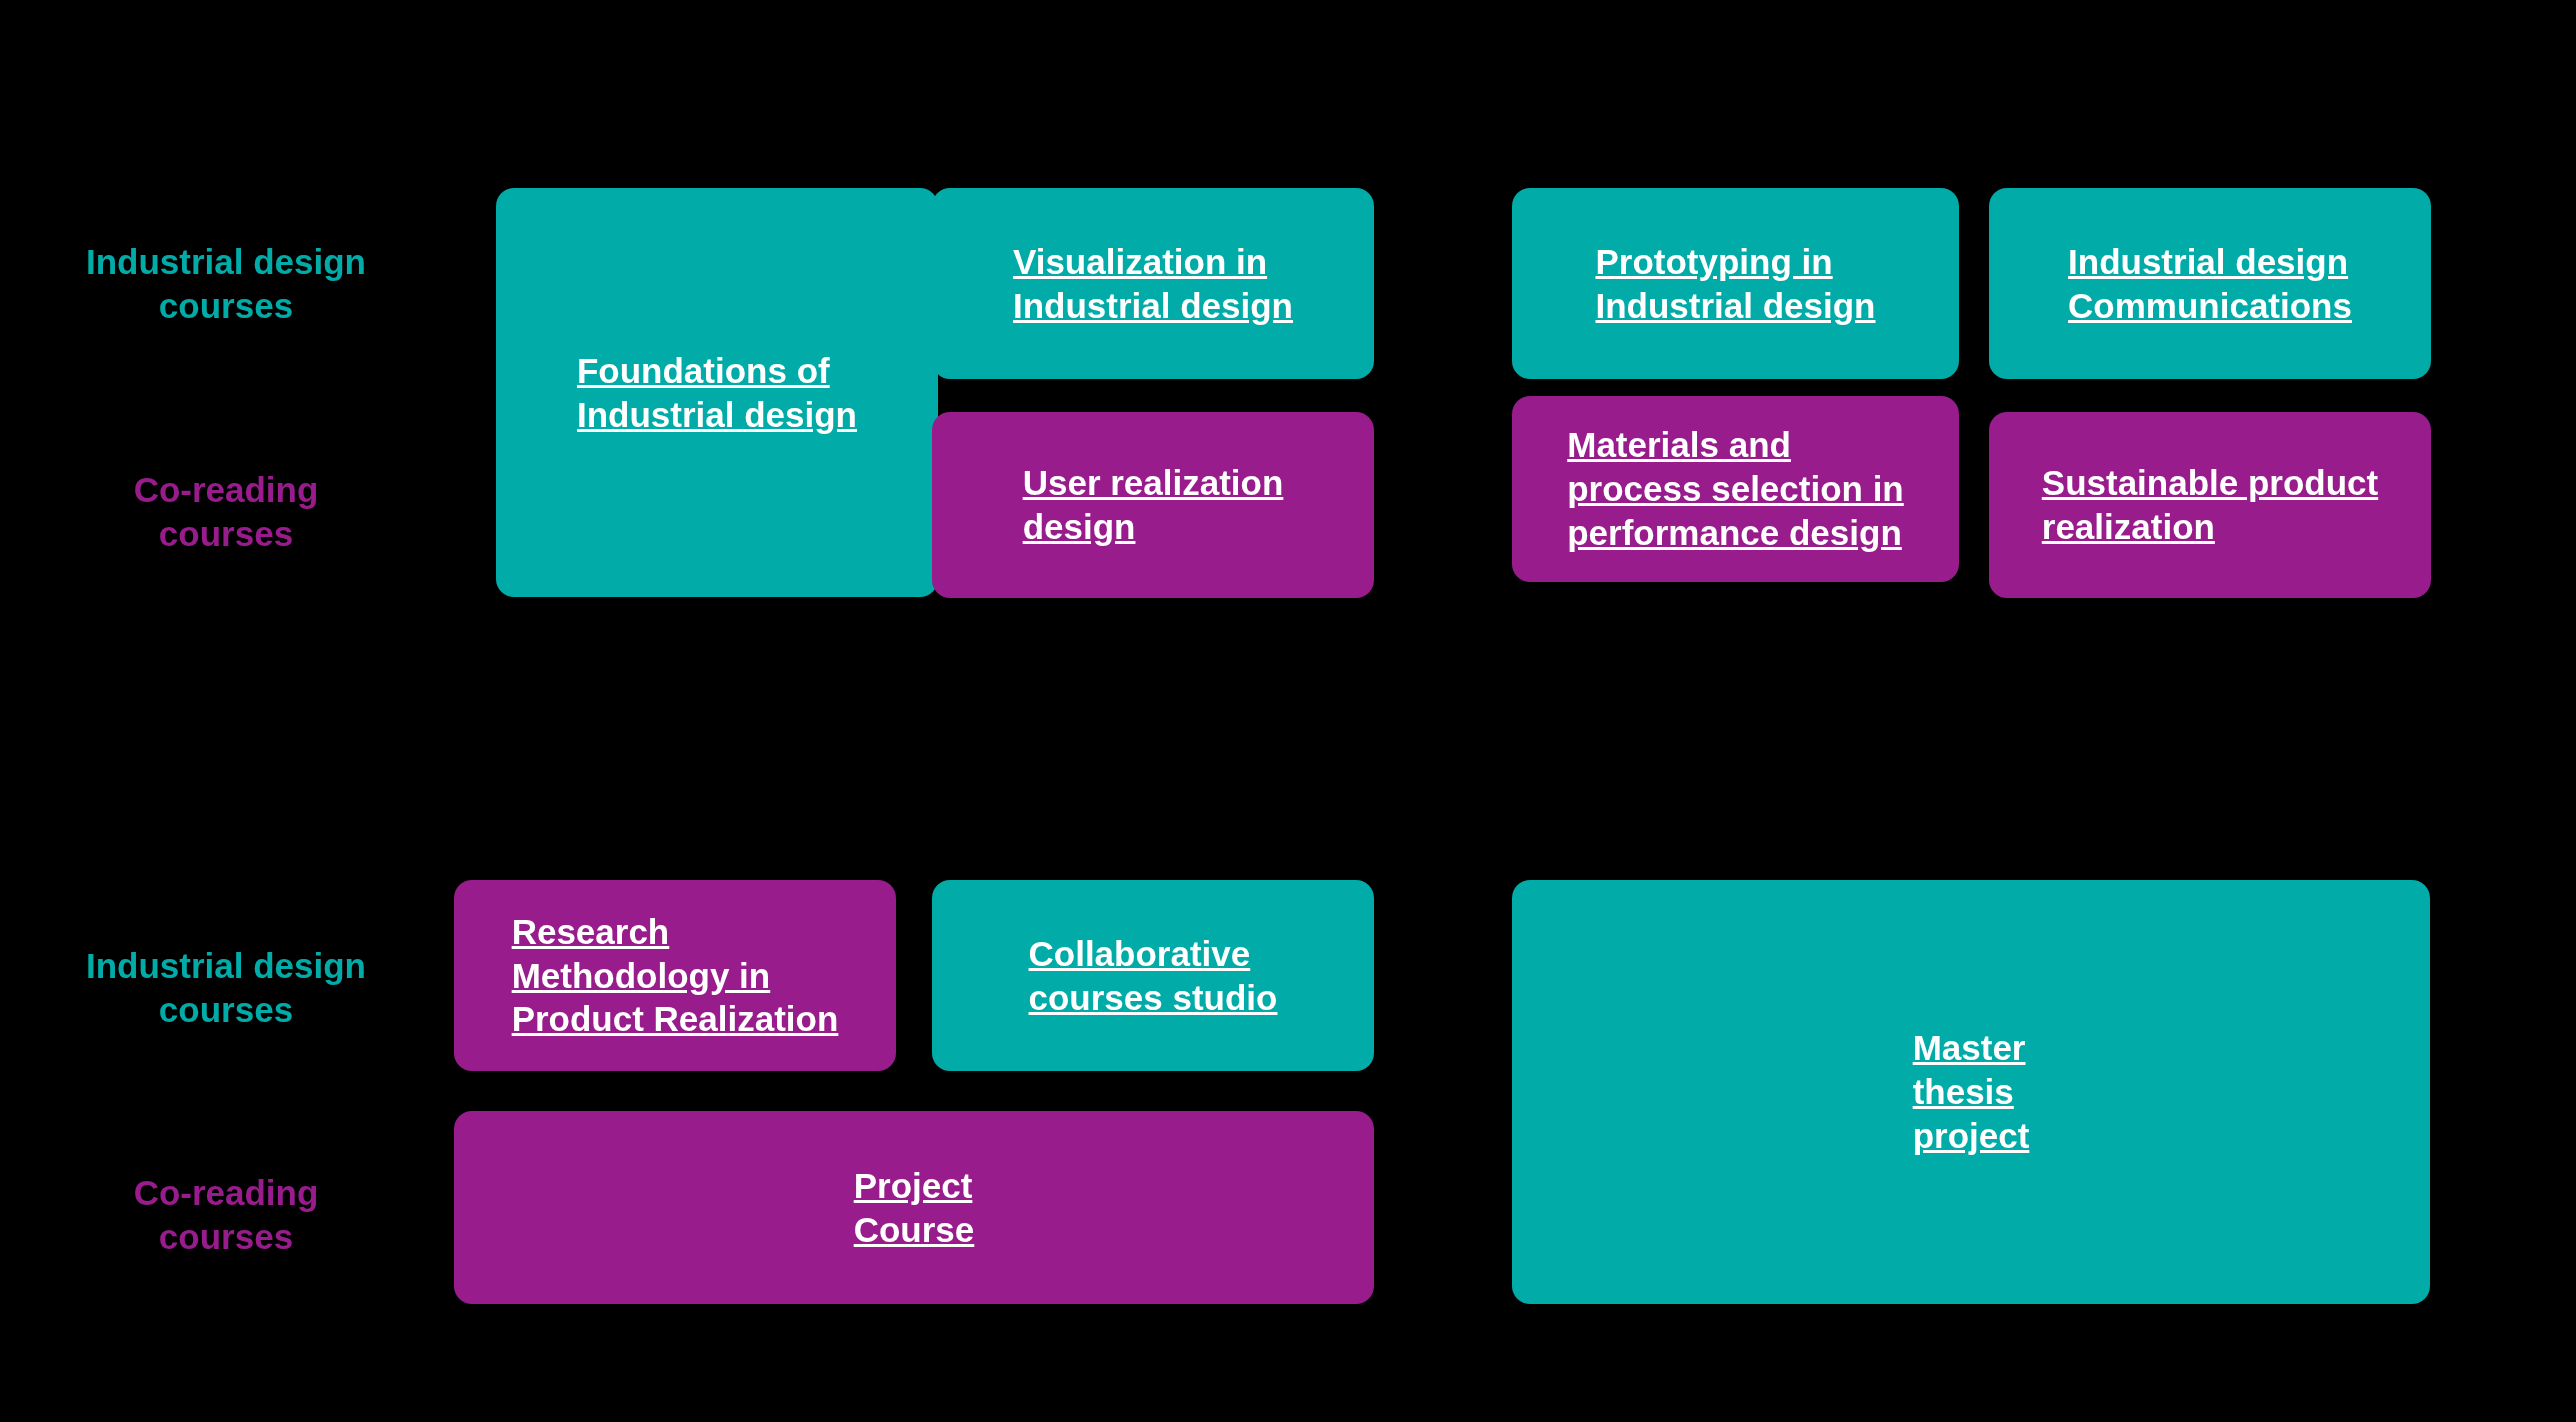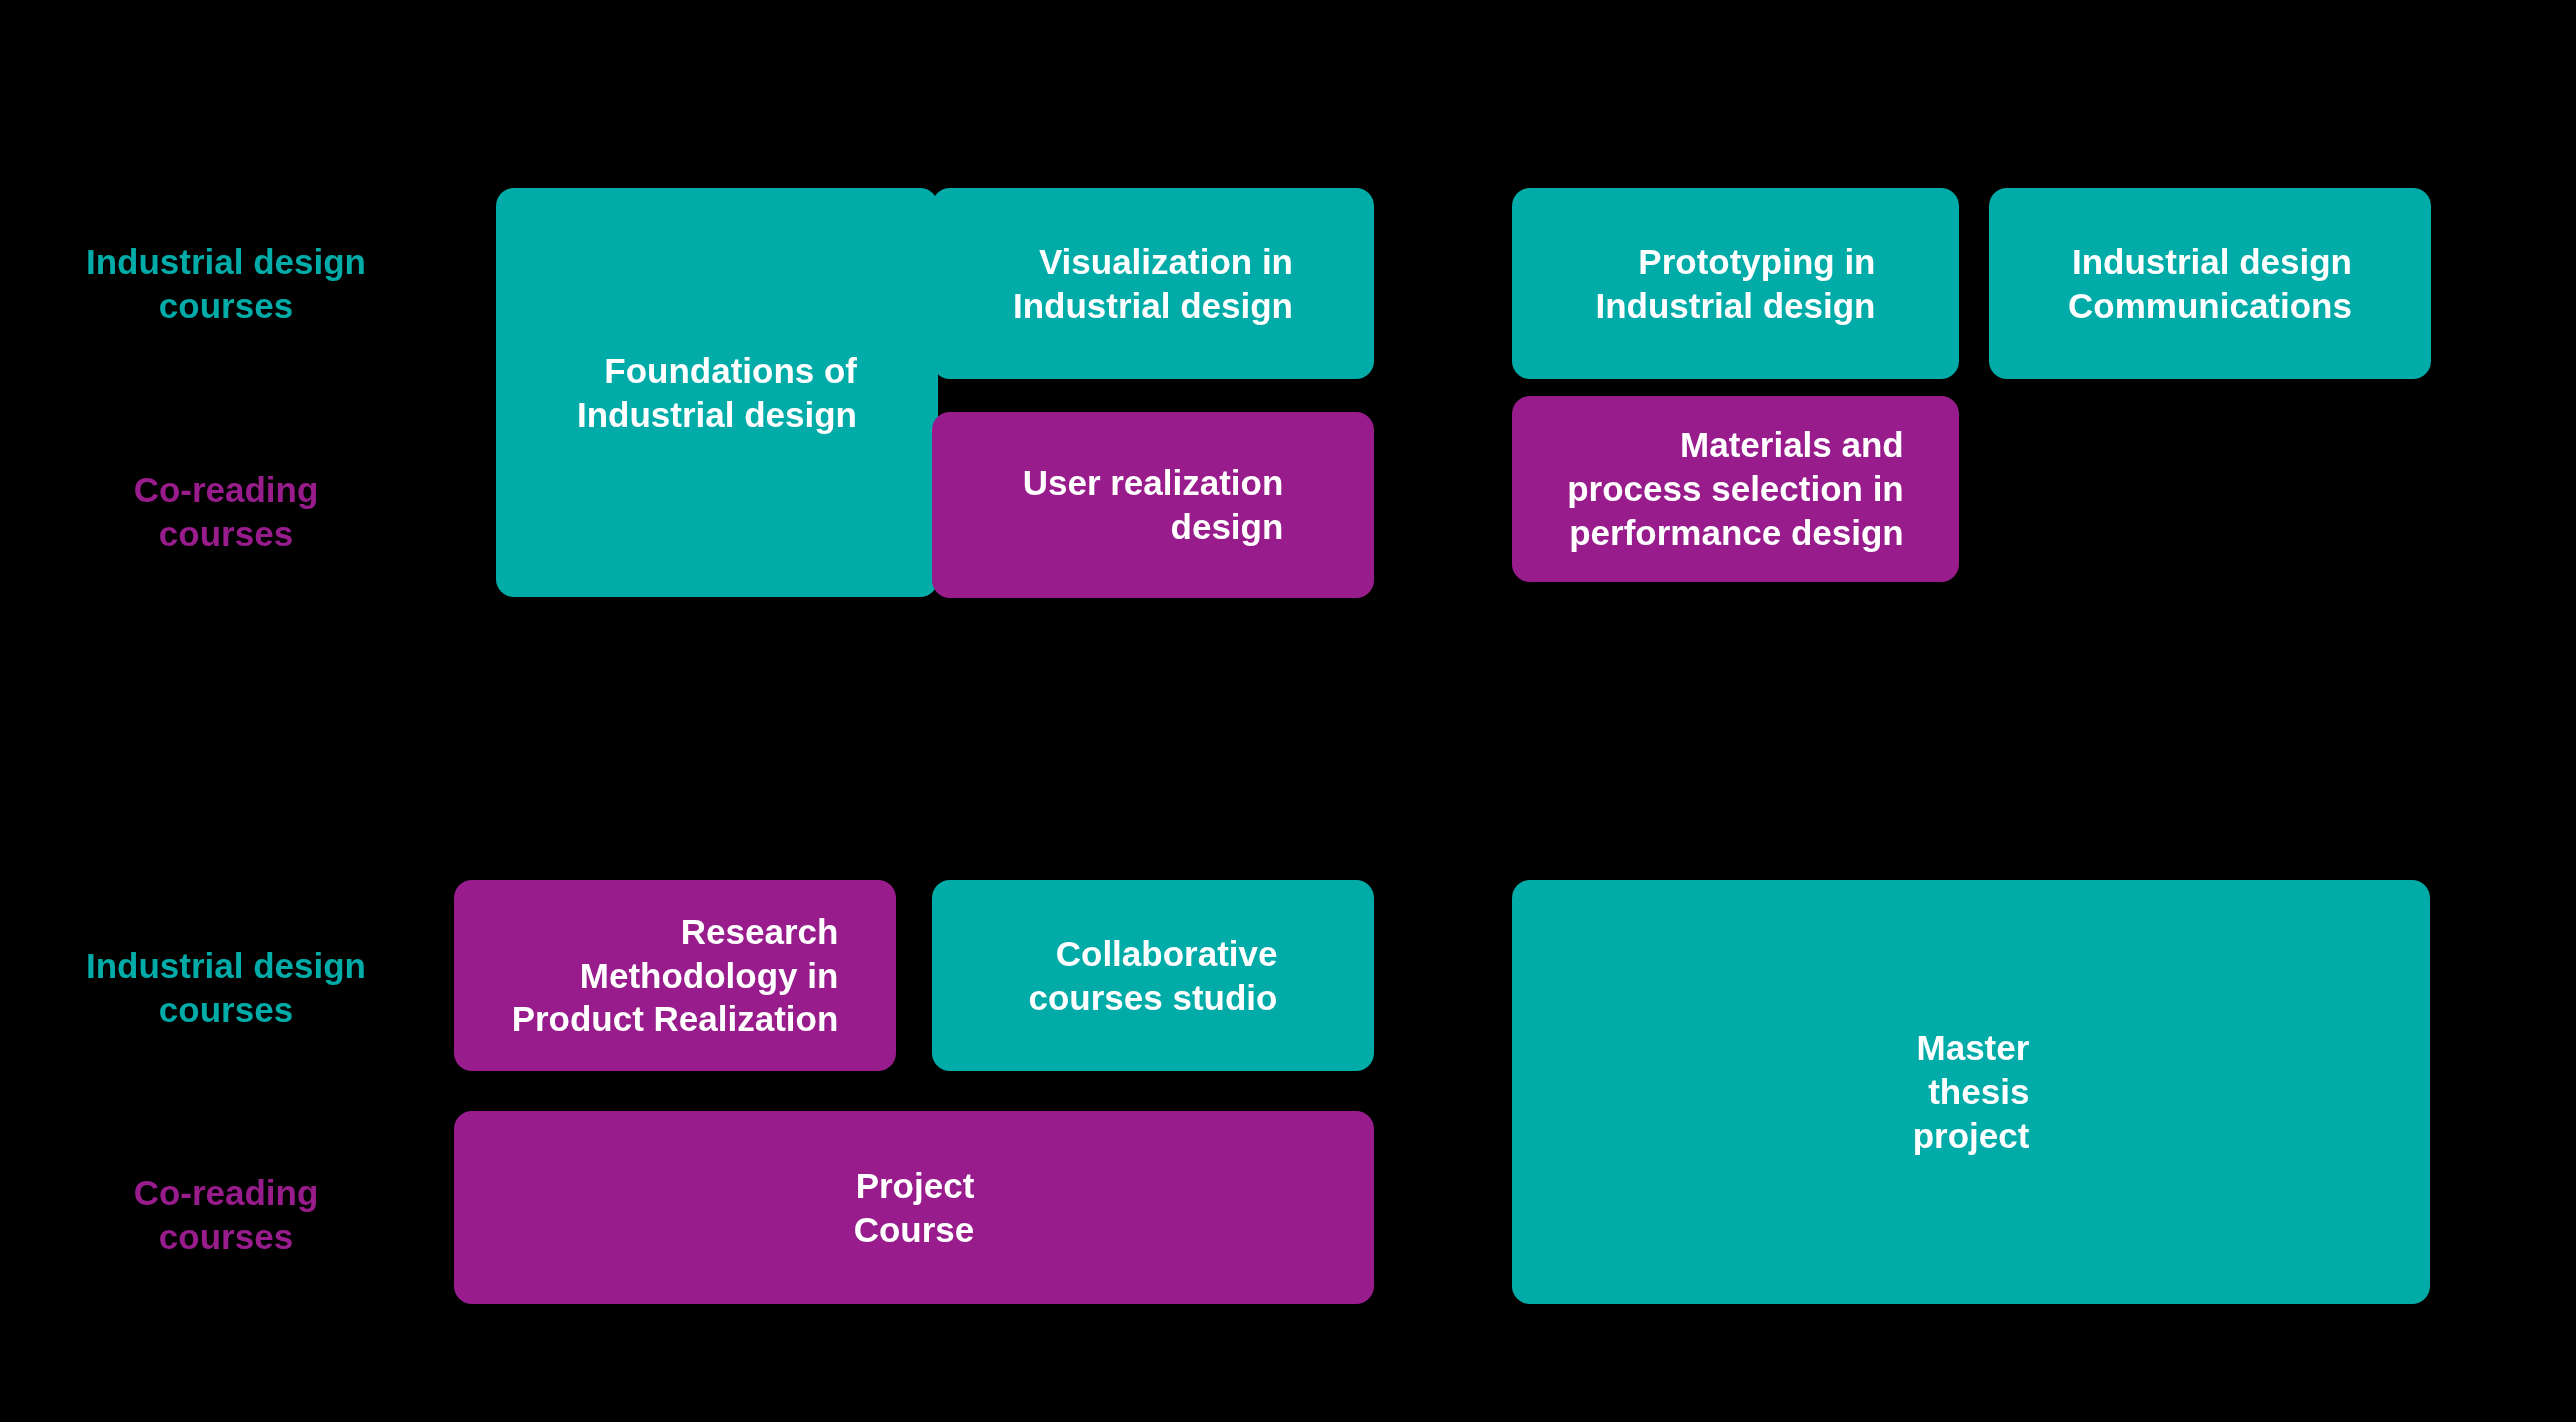--- a/index.html
+++ b/index.html
@@ -30,28 +30,29 @@
     white-space: pre-line;
   }
   .row-label.industrial { color: var(--teal, #00ABA8); }
   .row-label.coreading  { color: var(--purple, #981C8C); }
   .box {
     position: absolute;
     border-radius: 18px;
     display: flex;
     align-items: center;
     justify-content: center;
-    text-align: right;
+    text-align: left;
     color: var(--box-text, #FFFFFF);
     font-size: 35px;
     line-height: 1.25;
     font-weight: bold;
     white-space: pre-line;
     padding: 0 18px;
     box-sizing: border-box;
+    text-decoration: underline;
   }
   .box.industrial { background: var(--teal, #00ABA8); }
   .box.coreading  { background: var(--purple, #981C8C); }
 </style>
 </head>
 <body>
 
 <div class="canvas">
 
   <div class="row-label industrial" style="top:205px;">Industrial design
@@ -65,20 +66,22 @@
 Industrial design</div>
   <div class="box coreading" style="left:932px; top:412px; width:442px; height:186px;">User realization
 design</div>
   <div class="box industrial" style="left:1512px; top:188px; width:447px; height:191px;">Prototyping in
 Industrial design</div>
   <div class="box coreading" style="left:1512px; top:396px; width:447px; height:186px;">Materials and
 process selection in
 performance design</div>
   <div class="box industrial" style="left:1989px; top:188px; width:442px; height:191px;">Industrial design
 Communications</div>
+  <div class="box coreading" style="left:1989px; top:412px; width:442px; height:186px;">Sustainable product
+realization</div>
 
   <div class="row-label industrial" style="top:909px;">Industrial design
 courses</div>
   <div class="row-label coreading" style="top:1136px;">Co-reading
 courses</div>
 
   <div class="box coreading" style="left:454px; top:880px; width:442px; height:191px;">Research
 Methodology in
 Product Realization</div>
   <div class="box industrial" style="left:932px; top:880px; width:442px; height:191px;">Collaborative

